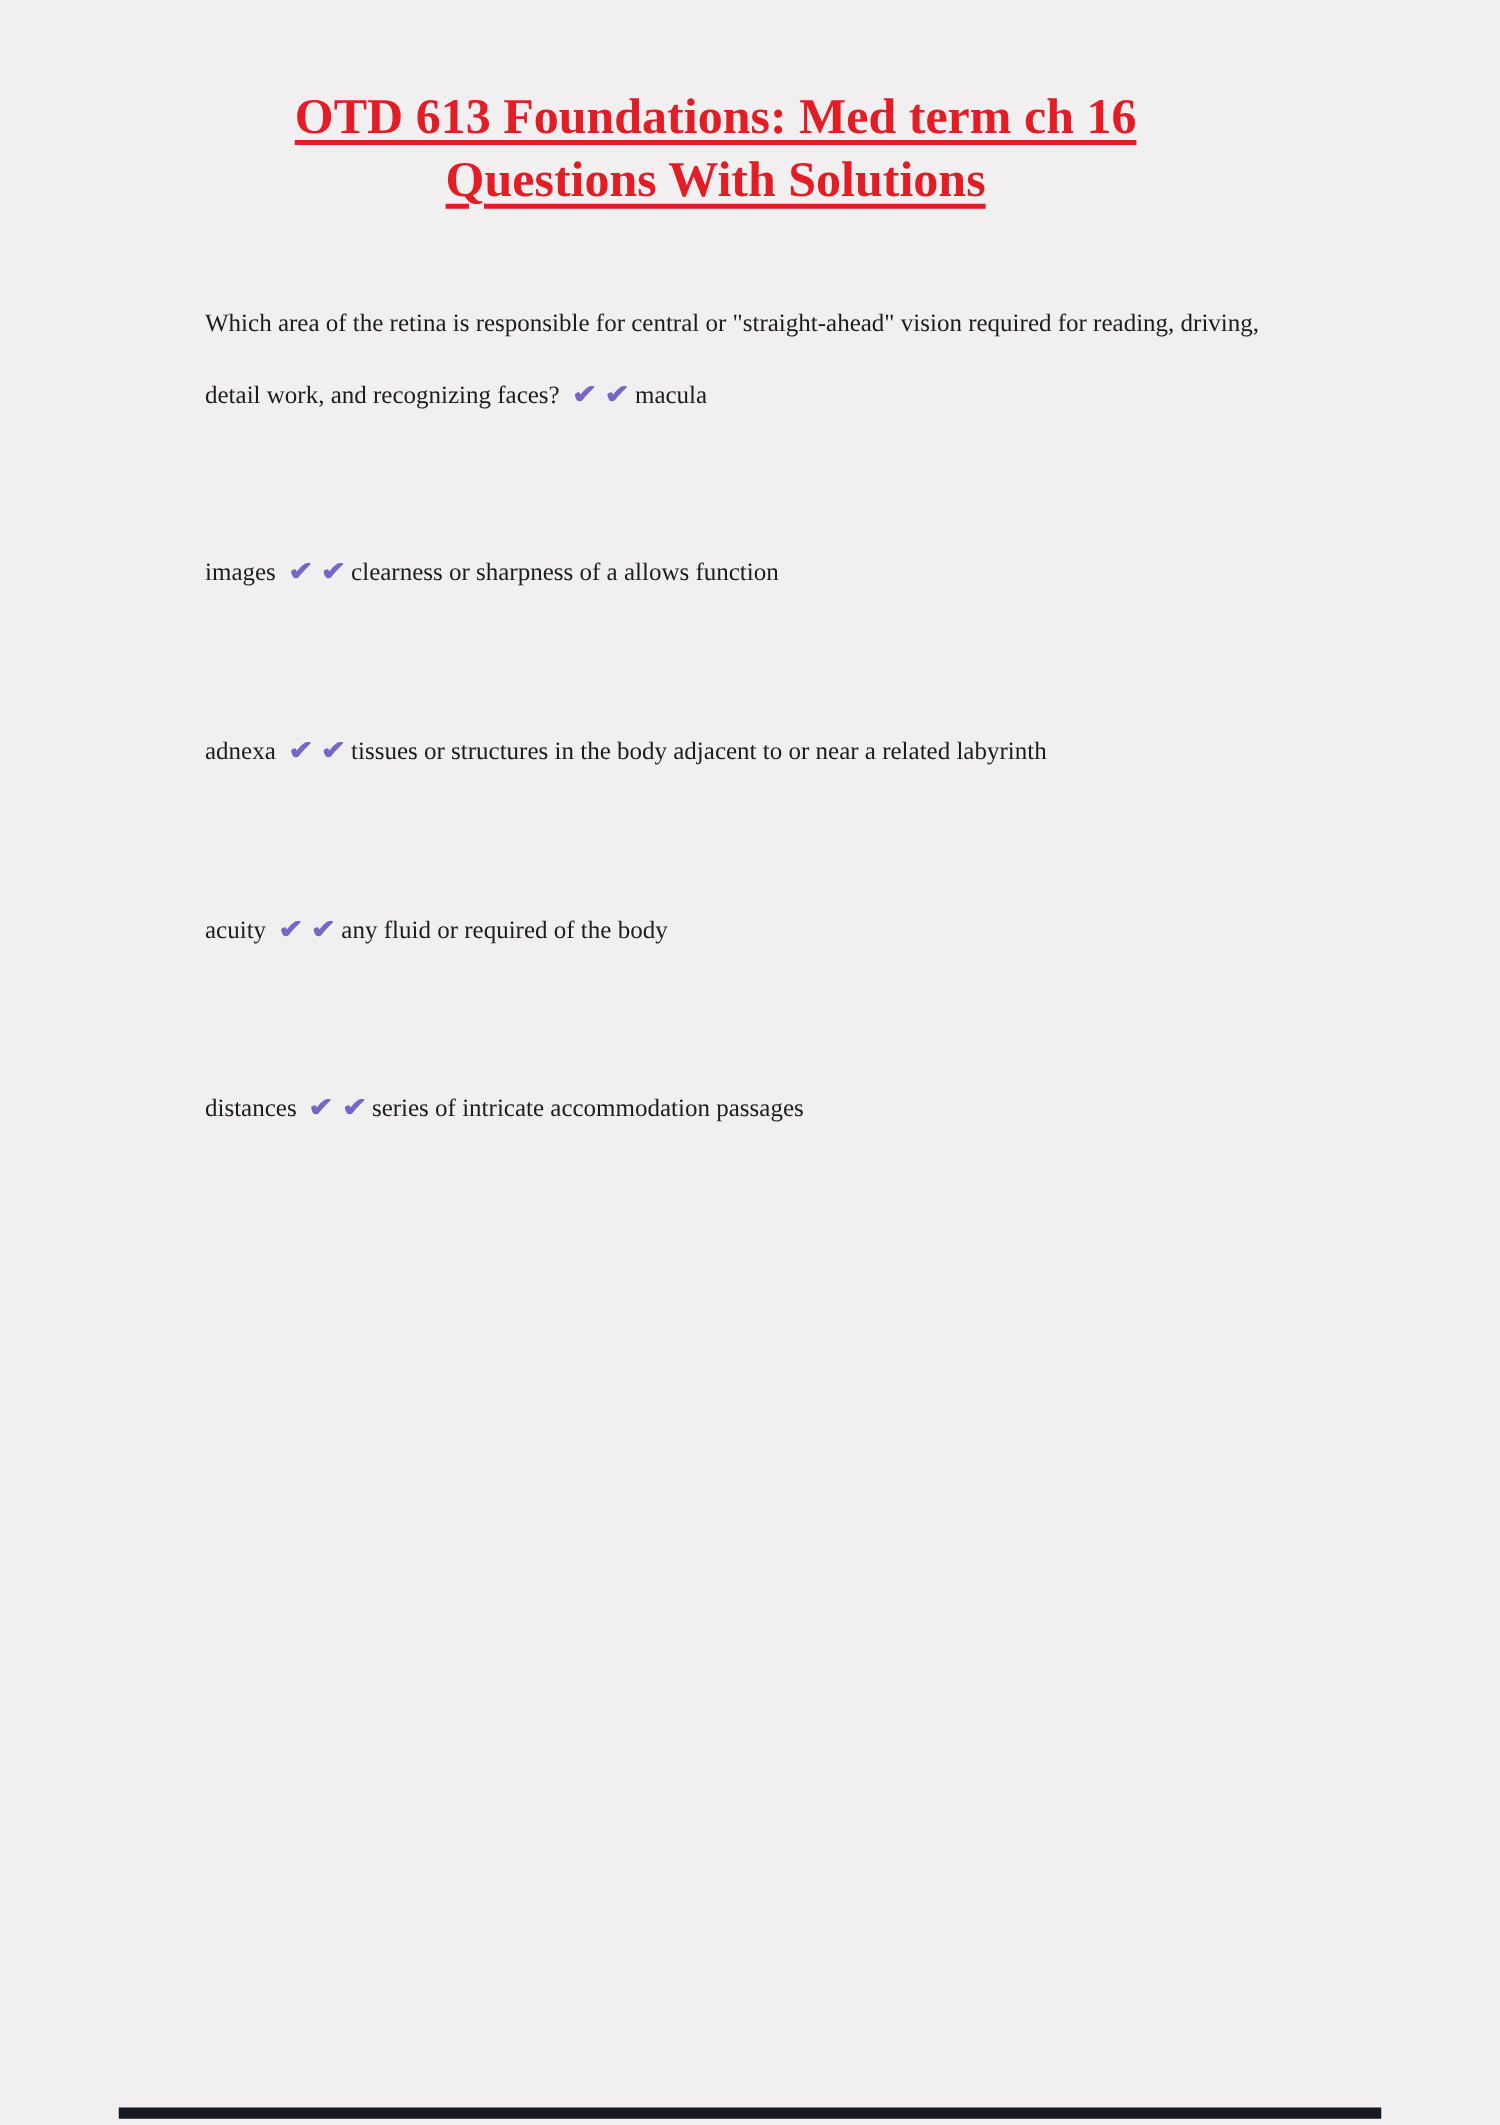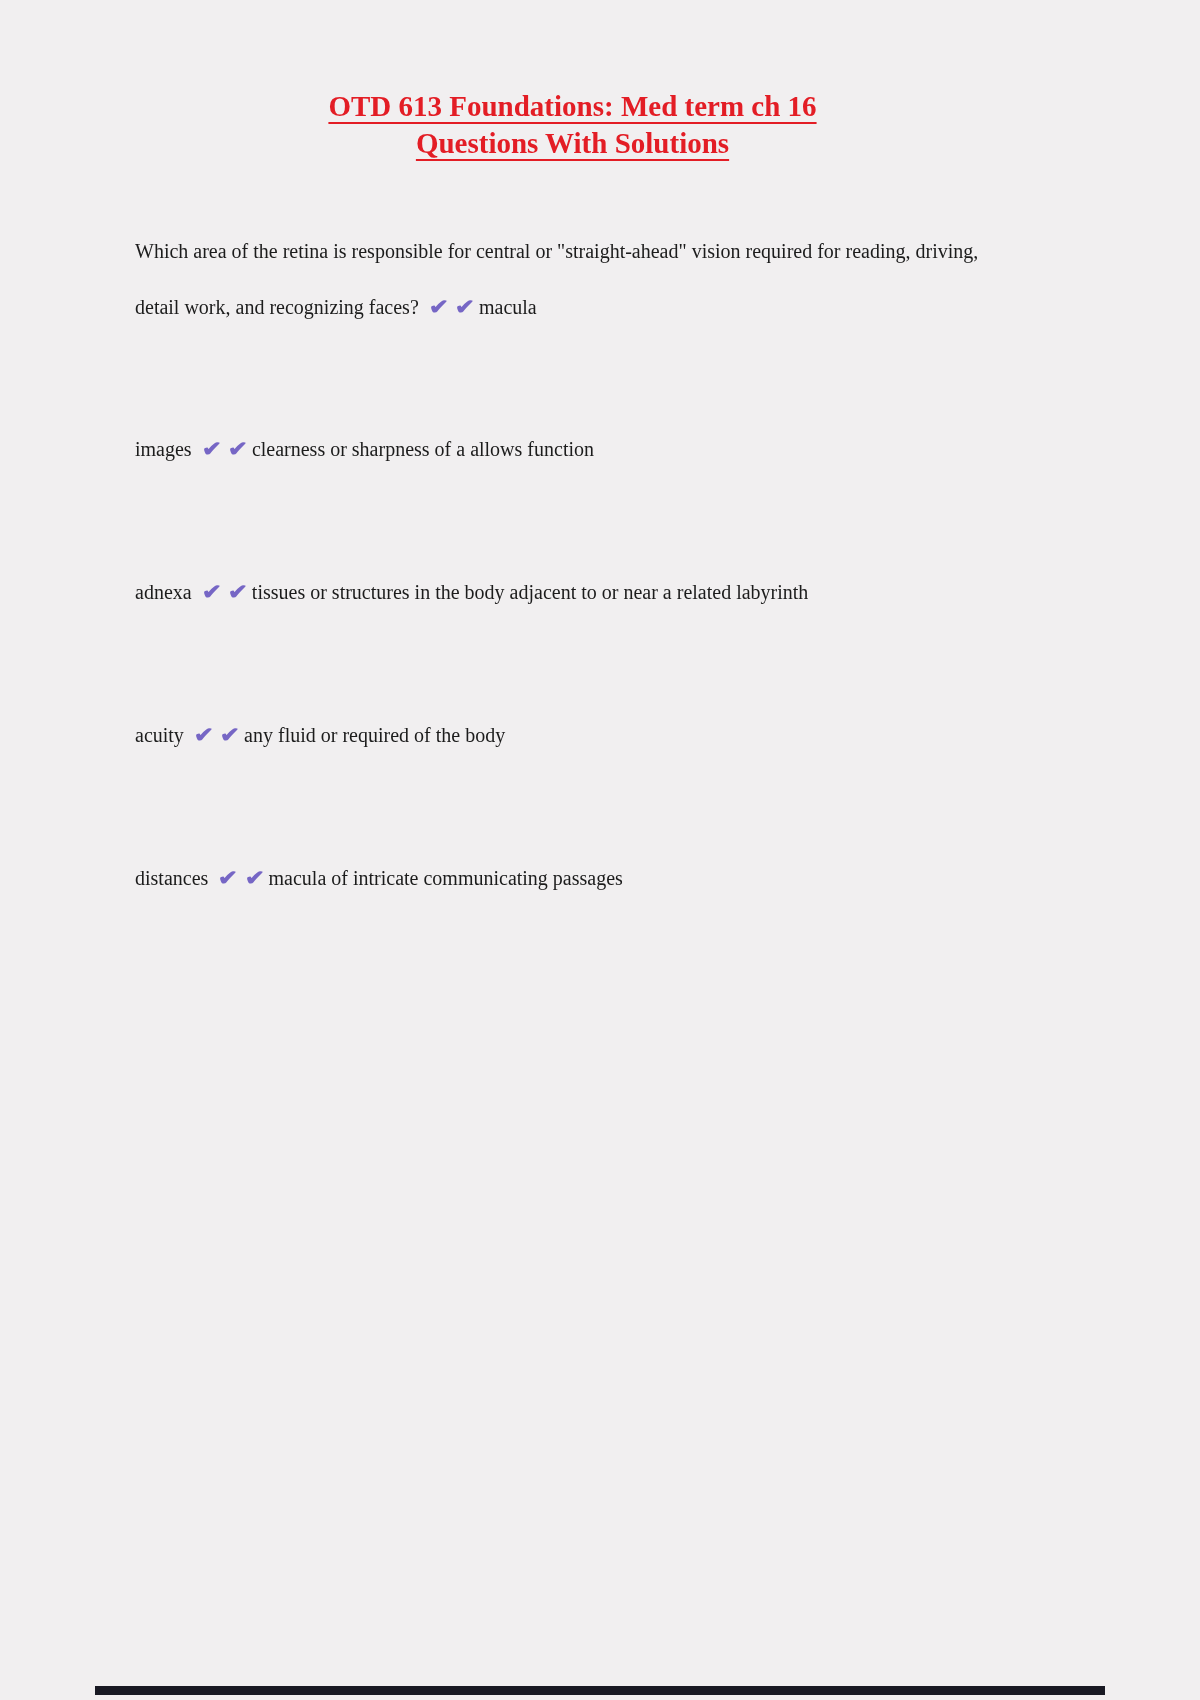--- a/index.html
+++ b/index.html
@@ -18,33 +18,34 @@
   }
 
   .content {
     position: absolute;
     top: 0;
     left: 135px;
     width: 875px;
   }
 
   .title {
-    margin-top: 88px;
+    margin-top: 68px;
     margin-bottom: 62px;
     text-align: center;
-    font-size: 29px;
+    font-size: 40px;
     line-height: 1.27;
     font-weight: bold;
     color: #e31d25;
     text-decoration: underline;
     text-underline-offset: 6px;
   }
 
   .qa-list {
     font-size: 20px;
+    margin-left: 29px;
   }
 
   .qa-item {
     line-height: 2.75;
     margin-bottom: 85px;
   }
 
   .term, .definition {
     color: #1c1c1c;
   }
@@ -92,20 +93,20 @@
 
     <p class="qa-item">
       <span class="term">adnexa</span><span class="check first">✔</span><span class="check second">✔</span><span class="definition">tissues or structures in the body adjacent to or near a related labyrinth</span>
     </p>
 
     <p class="qa-item">
       <span class="term">acuity</span><span class="check first">✔</span><span class="check second">✔</span><span class="definition">any fluid or required of the body</span>
     </p>
 
     <p class="qa-item">
-      <span class="term">distances</span><span class="check first">✔</span><span class="check second">✔</span><span class="definition">macula of intricate communicating passages</span>
+      <span class="term">distances</span><span class="check first">✔</span><span class="check second">✔</span><span class="definition">series of intricate accommodation passages</span>
     </p>
 
 
   </div>
 </div>
 
 <div class="footer-bar"></div>
 
 </body></html>

